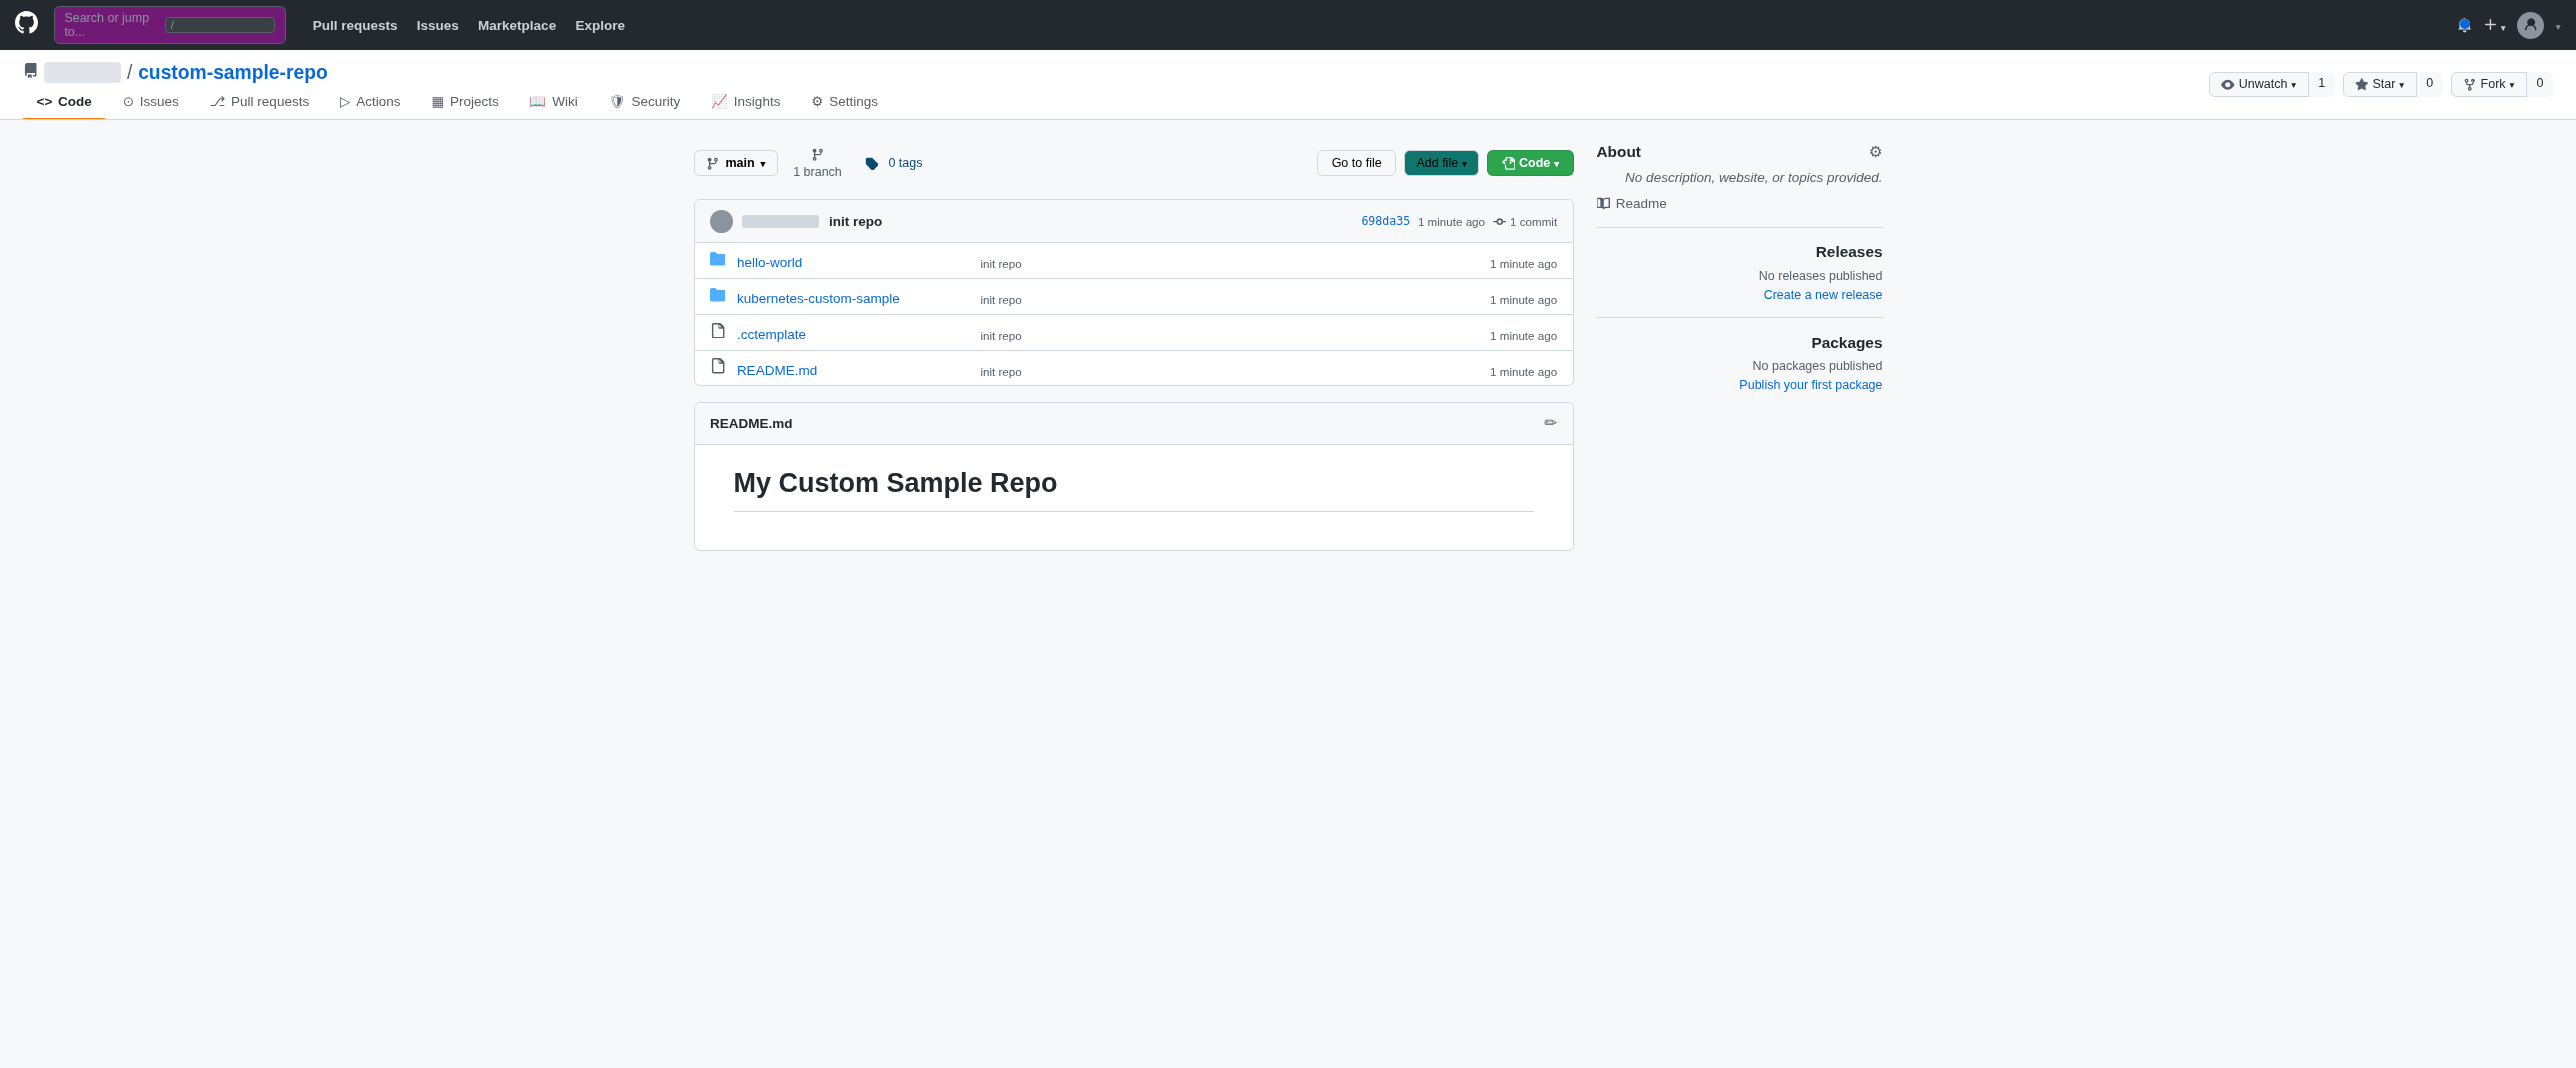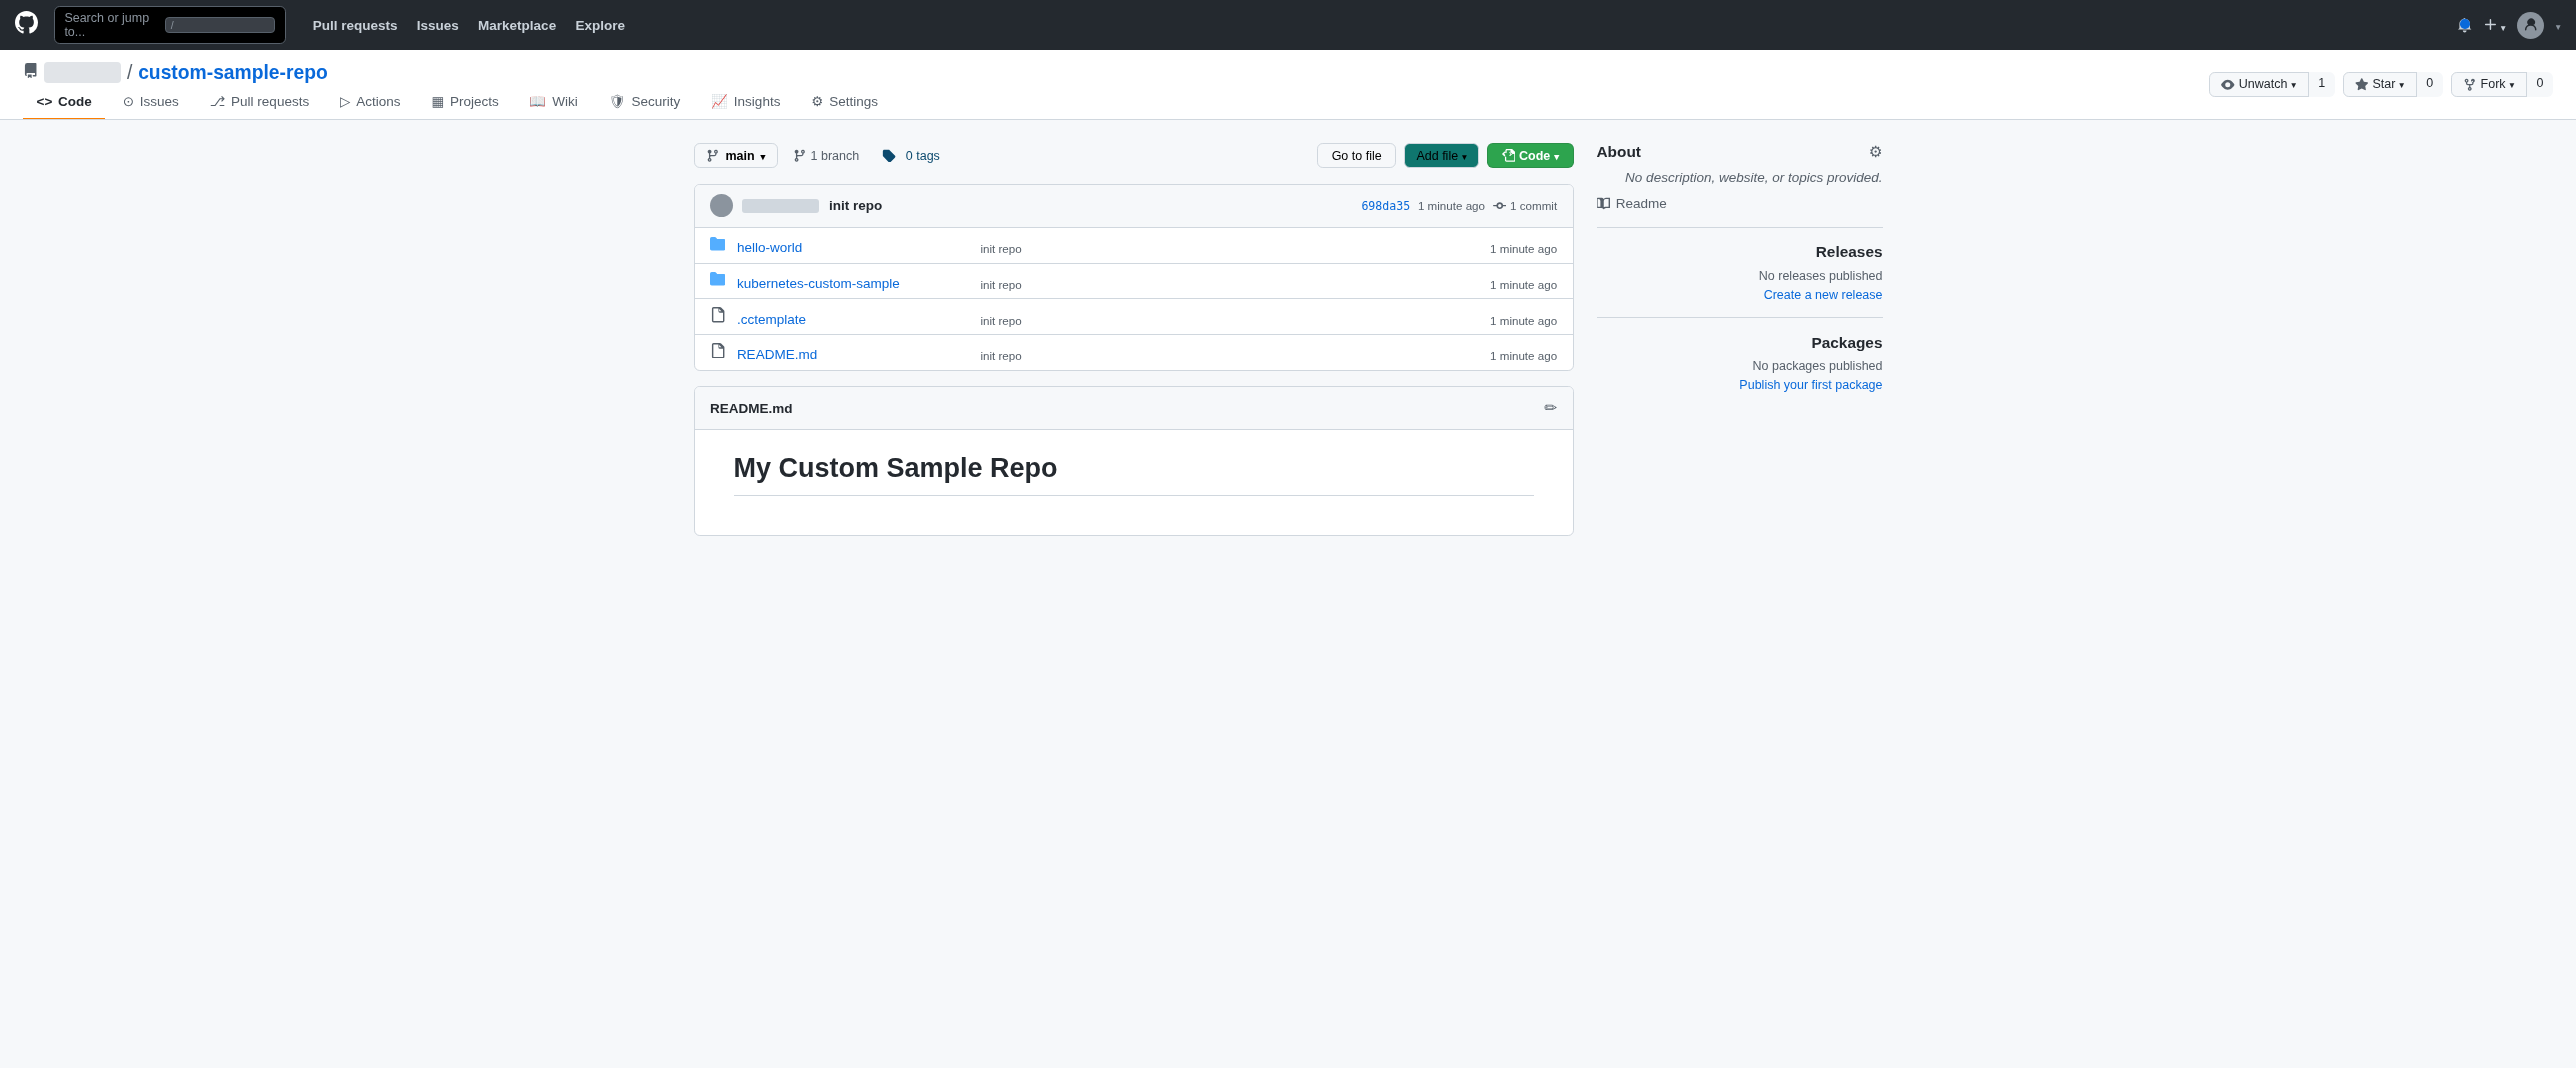--- a/index.html
+++ b/index.html
@@ -1,21 +1,21 @@
 <!DOCTYPE html>
 <html><head>
   <meta charset="utf-8">
   <style>
     * { box-sizing: border-box; margin: 0; padding: 0; }
     body { font-family: -apple-system, BlinkMacSystemFont, "Segoe UI", Helvetica, Arial, sans-serif; font-size: 13.5px; background: #f6f8fa; color: #24292f; }
 
     
     .top-nav { background: #24292f; display: flex; align-items: center; padding: 0 15.4px; height: 50px; gap: 15.4px; }
     .nav-logo { color: white; font-size: 19.3px; flex-shrink: 0; }
-    .nav-search { background: #000000; border: 1px solid #57606a; border-radius: 5.8px; color: #c9d1d9; display: flex; align-items: center; padding: 3.9px 9.6px; gap: 2px; min-width: 232px; cursor: text; }
+    .nav-search { background: #701a75; border: 1px solid #57606a; border-radius: 5.8px; color: #c9d1d9; display: flex; align-items: center; padding: 3.9px 9.6px; gap: 2px; min-width: 232px; cursor: text; }
     .nav-search span { color: #8b949e; font-size: 12.5px; flex: 1; }
     .nav-search .kbd { background: #3a3f46; border: 1px solid #57606a; border-radius: 3.9px; color: #8b949e; font-size: 10.6px; padding: 1px 4.8px; }
     .nav-links { display: flex; align-items: center; gap: 3.9px; margin-left: 3.9px; }
     .nav-links a { color: #c9d1d9; text-decoration: none; font-size: 13.5px; font-weight: 600; padding: 3.9px 7.7px; }
     .nav-right { margin-left: auto; display: flex; align-items: center; gap: 11.6px; }
     .nav-icon-btn { background: none; border: none; color: #c9d1d9; cursor: pointer; font-size: 17.4px; display: flex; align-items: center; gap: 1.9px; }
     .nav-avatar { width: 27px; height: 27px; background: #8b949e; border-radius: 50%; display: flex; align-items: center; justify-content: center; }
 
     
     .sub-header { background: white; border-bottom: 1px solid #d0d7de; padding: 11.6px 23px 0; display: flex; align-items: center; justify-content: space-between; }
@@ -37,21 +37,21 @@
     .tab-icon { font-size: 13.5px; }
 
     
     .main-content { max-width: 1235px; margin: 0 auto; padding: 23px; display: flex; gap: 23px; }
     .content-left { flex: 1; min-width: 0; }
     .content-right { width: 286px; flex-shrink: 0; text-align: right; }
 
     
     .repo-toolbar { display: flex; align-items: center; gap: 7.7px; margin-bottom: 15.4px; }
     .branch-btn { display: flex; align-items: center; gap: 5.8px; background: #f6f8fa; border: 1px solid #d0d7de; border-radius: 5.8px; padding: 4.8px 11.6px; cursor: pointer; font-size: 12.5px; font-weight: 600; }
-    .branch-count { display: flex; align-items: center; gap: 3.9px; color: #57606a; font-size: 12.5px; padding: 4.8px 7.7px; cursor: pointer; text-decoration: none; }
+    .branch-count { display: flex; align-items: center; gap: 3.9px; color: #57606a; font-size: 12.5px; padding: 4.8px 7.7px; cursor: pointer; text-decoration: none; flex-direction: column; }
     .tag-count { display: flex; align-items: center; gap: 10px; color: #0c4a6e; font-size: 12.5px; padding: 4.8px 7.7px; cursor: pointer; text-decoration: none; }
     .toolbar-right { margin-left: auto; display: flex; gap: 7.7px; }
     .btn-go-file { background: #f6f8fa; border: 1px solid #d0d7de; border-radius: 5.8px; padding: 4.8px 13.5px; cursor: pointer; font-size: 12.5px; }
     .btn-add-file { background: #0f766e; border: 1px solid #d0d7de; border-radius: 5.8px; padding: 4.8px 11.6px; cursor: pointer; font-size: 12.5px; display: flex; align-items: center; gap: 3.9px; }
     .btn-code { background: #2da44e; color: white; border: 1px solid rgba(31,35,40,0.15); border-radius: 5.8px; padding: 4.8px 13.5px; cursor: pointer; font-size: 12.5px; font-weight: 600; display: flex; align-items: center; gap: 3.9px; }
 
     
     .file-table { border: 1px solid #d0d7de; border-radius: 5.8px; overflow: hidden; background: white; }
     .commit-row { display: flex; align-items: center; gap: 9.6px; padding: 9.6px 15.4px; background: #f6f8fa; border-bottom: 1px solid #d0d7de; }
     .commit-avatar { width: 23px; height: 23px; background: #8b949e; border-radius: 50%; }

